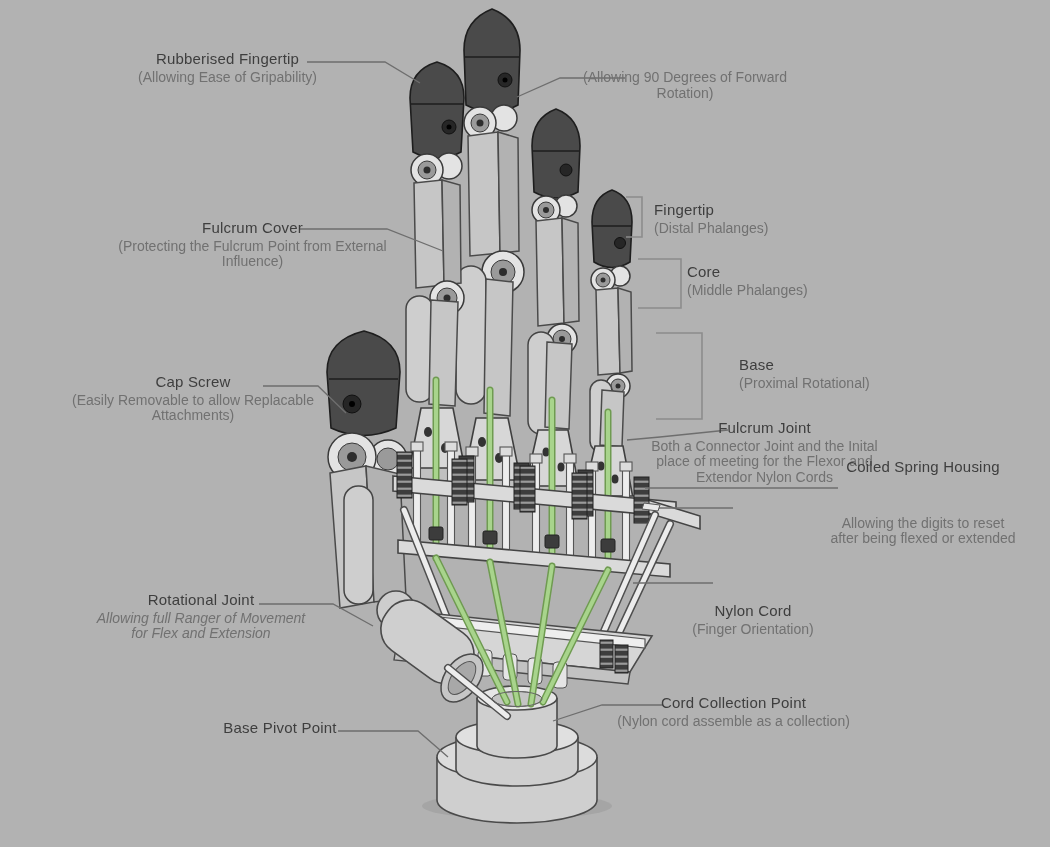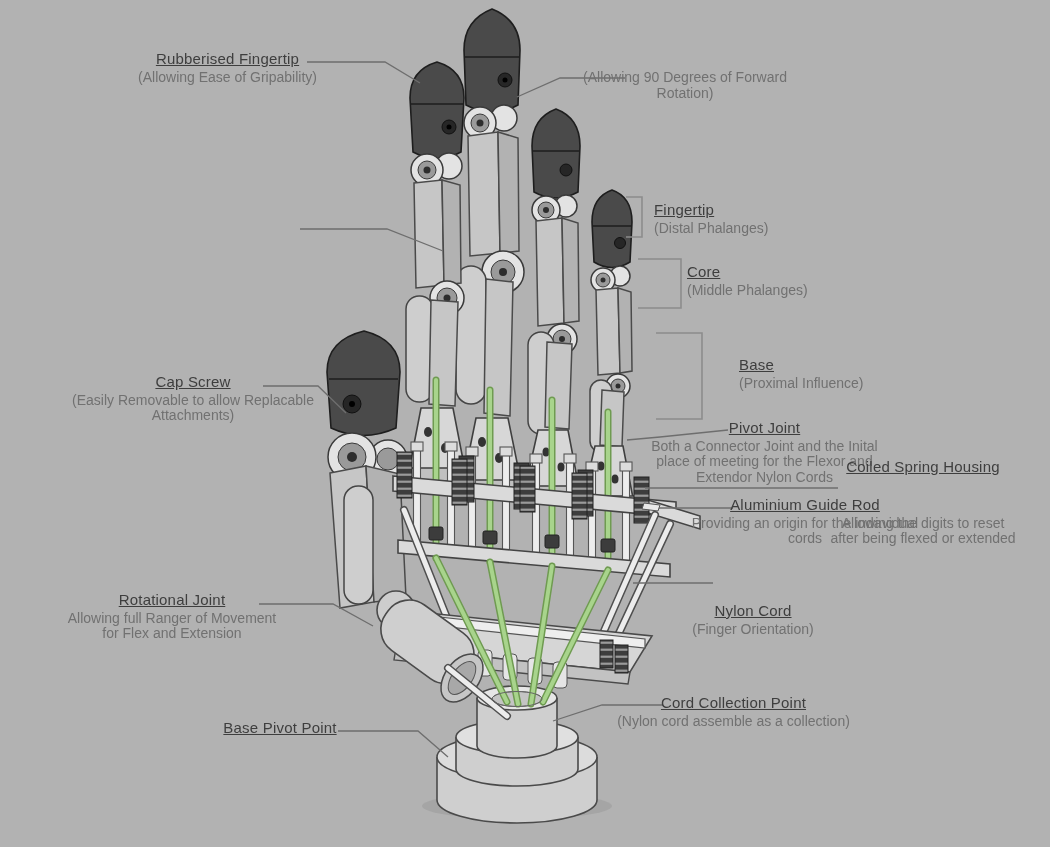--- a/index.html
+++ b/index.html
@@ -1,21 +1,21 @@
 <!DOCTYPE html>
 <html><head>
 <meta charset="utf-8">
 <style>
   html,body{margin:0;padding:0;background:#9a9a9a;}
   .stage{position:relative;width:1050px;height:847px;background:#b2b2b2;overflow:hidden;
          font-family:"Liberation Sans", sans-serif;}
   svg{position:absolute;left:0;top:0;}
   .lbl{position:absolute;text-align:center;line-height:1.12;}
   .lbl.ta-left{text-align:left;}
-  .lbl .t{display:block;font-size:15px;color:#3e3e3e;letter-spacing:.2px;text-decoration:underline;}
+  .lbl .t{display:block;font-size:15px;color:#3e3e3e;letter-spacing:.2px;}
   .lbl .s{display:block;font-size:14px;color:#717171;margin:2px auto 0 auto;}
   
   .cap{fill:#4a4a4a;stroke:#1e1e1e;stroke-width:1.6;}
   .seg{fill:#c6c6c6;stroke:#4a4a4a;stroke-width:1.5;}
   .seg2{fill:#b2b2b2;stroke:#4a4a4a;stroke-width:1.5;}
   .cover{fill:#cecece;stroke:#454545;stroke-width:1.5;}
   .mount{fill:#d7d7d7;stroke:#3f3f3f;stroke-width:1.6;}
   .lip{fill:#c0c0c0;stroke:#3f3f3f;stroke-width:1.4;}
   .ringo{fill:#e3e3e3;stroke:#3a3a3a;stroke-width:1.5;}
   .ringi{fill:#9a9a9a;stroke:#3a3a3a;stroke-width:1;}
@@ -276,64 +276,64 @@
 
 <div class="lbl" style="left:75px;top:51px;width:305px;">
   <span class="t">Rubberised Fingertip</span>
   <span class="s">(Allowing Ease of Gripability)</span>
 </div>
 
 <div class="lbl" style="left:560px;top:68px;width:250px;">
   <span class="s">(Allowing 90 Degrees of Forward Rotation)</span>
 </div>
 
+<div class="lbl" style="left:105px;top:220px;width:295px;">
+  <span class="t">Fulcrum Cover</span>
+  <span class="s">(Protecting the Fulcrum Point from External Influence)</span>
+</div>
 
 <div class="lbl ta-left" style="left:654px;top:202px;width:170px;">
   <span class="t">Fingertip</span>
   <span class="s">(Distal Phalanges)</span>
 </div>
 
 <div class="lbl ta-left" style="left:687px;top:264px;width:170px;">
   <span class="t">Core</span>
   <span class="s">(Middle Phalanges)</span>
 </div>
 
 <div class="lbl ta-left" style="left:739px;top:357px;width:180px;">
   <span class="t">Base</span>
-  <span class="s">(Proximal Influence)</span>
+  <span class="s">(Proximal Rotational)</span>
 </div>
 
 <div class="lbl" style="left:58px;top:374px;width:270px;">
   <span class="t">Cap Screw</span>
   <span class="s">(Easily Removable to allow Replacable Attachments)</span>
 </div>
 
 <div class="lbl" style="left:642px;top:420px;width:245px;">
-  <span class="t">Pivot Joint</span>
+  <span class="t">Fulcrum Joint</span>
   <span class="s" style="max-width:240px;">Both a Connector Joint and the Inital place of meeting for the Flexor and Extendor Nylon Cords</span>
 </div>
 
 <div class="lbl" style="left:798px;top:459px;width:250px;">
   <span class="t">Coiled Spring Housing</span>
   <span class="s" style="max-width:190px;margin-top:40px;">Allowing the digits to reset after being flexed or extended</span>
 </div>
 
-<div class="lbl" style="left:690px;top:497px;width:230px;">
-  <span class="t">Aluminium Guide Rod</span>
-  <span class="s">Providing an origin for the indavidual cords</span>
-</div>
 
 <div class="lbl" style="left:653px;top:603px;width:200px;">
   <span class="t">Nylon Cord</span>
   <span class="s">(Finger Orientation)</span>
 </div>
 
-<div class="lbl" style="left:52px;top:592px;width:240px;">
+<div class="lbl" style="left:81px;top:592px;width:240px;">
   <span class="t">Rotational Joint</span>
-  <span class="s" style="max-width:210px;">Allowing full Ranger of Movement for Flex and Extension</span>
+  <span class="s" style="max-width:210px;font-style:italic;">Allowing full Ranger of Movement for Flex and Extension</span>
 </div>
 
 <div class="lbl" style="left:128px;top:720px;width:304px;">
   <span class="t">Base Pivot Point</span>
 </div>
 
 <div class="lbl" style="left:616px;top:695px;width:235px;">
   <span class="t">Cord Collection Point</span>
   <span class="s">(Nylon cord assemble as a collection)</span>
 </div>

